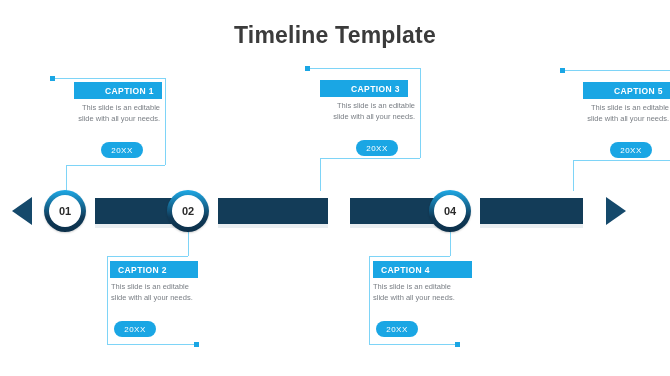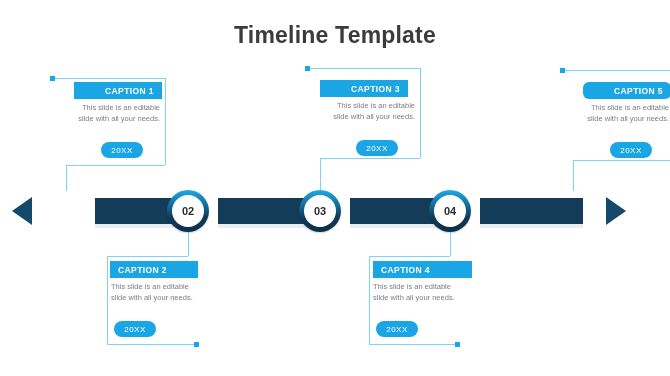--- a/index.html
+++ b/index.html
@@ -201,41 +201,41 @@
     <div class="year" style="left:376px; top:321px;">20XX</div>
   </div>
 
   <div>
     <div class="conn h" style="left:562px; top:70px; width:113px;"></div>
 
     <div class="conn h" style="left:573px; top:160px; width:101px;"></div>
     <div class="conn v" style="left:573px; top:160px; height:31px;"></div>
     <div class="dot" style="left:560px; top:68px;"></div>
 
-    <div class="cap-head ralign" style="left:583px; top:82px; width:88px;border-radius:6px;">CAPTION 5</div>
+    <div class="cap-head ralign" style="left:583px; top:82px; width:88px;">CAPTION 5</div>
     <div class="cap-body ralign" style="left:583px; top:103px;">This slide is an editable slide with all your needs.</div>
     <div class="year" style="left:610px; top:142px;">20XX</div>
   </div>
 
   <div class="arrow left"></div>
   <div class="arrow right"></div>
 
   <div class="bar-seg" style="left:95px; width:102px;"></div>
   <div class="bar-seg" style="left:218px; width:110px;"></div>
   <div class="bar-seg" style="left:350px; width:110px;"></div>
   <div class="bar-seg" style="left:480px; width:103px;"></div>
 
   <div class="bar-shadow" style="left:95px; width:102px;"></div>
   <div class="bar-shadow" style="left:218px; width:110px;"></div>
   <div class="bar-shadow" style="left:350px; width:110px;"></div>
   <div class="bar-shadow" style="left:480px; width:103px;"></div>
 
+  <div class="node" style="left:44px;">
+    <div class="inner">01</div>
+  </div>
   <div class="node" style="left:167px;">
     <div class="inner">02</div>
   </div>
-  <div class="node" style="left:299px;">
-    <div class="inner">03</div>
-  </div>
   <div class="node" style="left:429px;">
     <div class="inner">04</div>
   </div>
 
 </div>
 
 </body></html>

